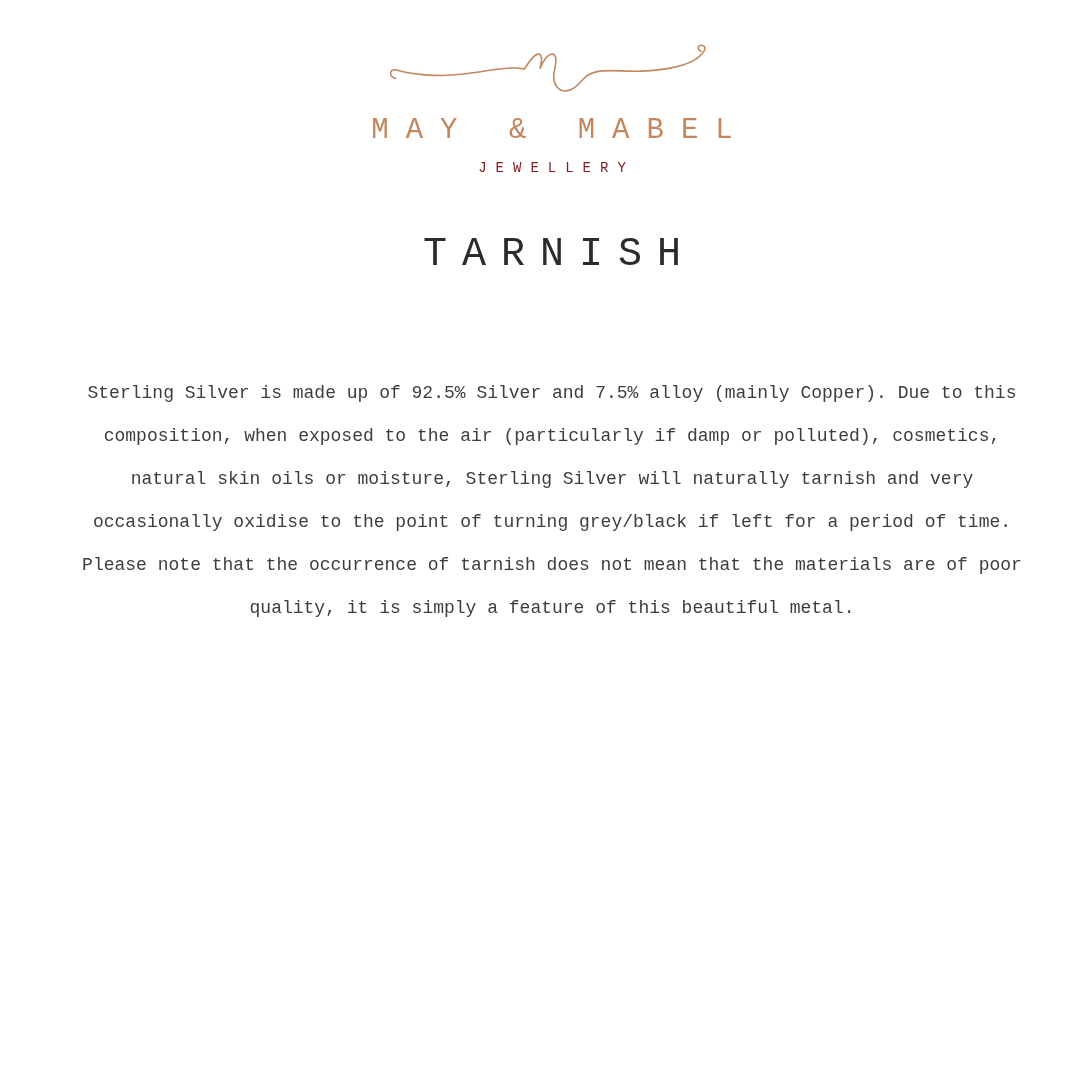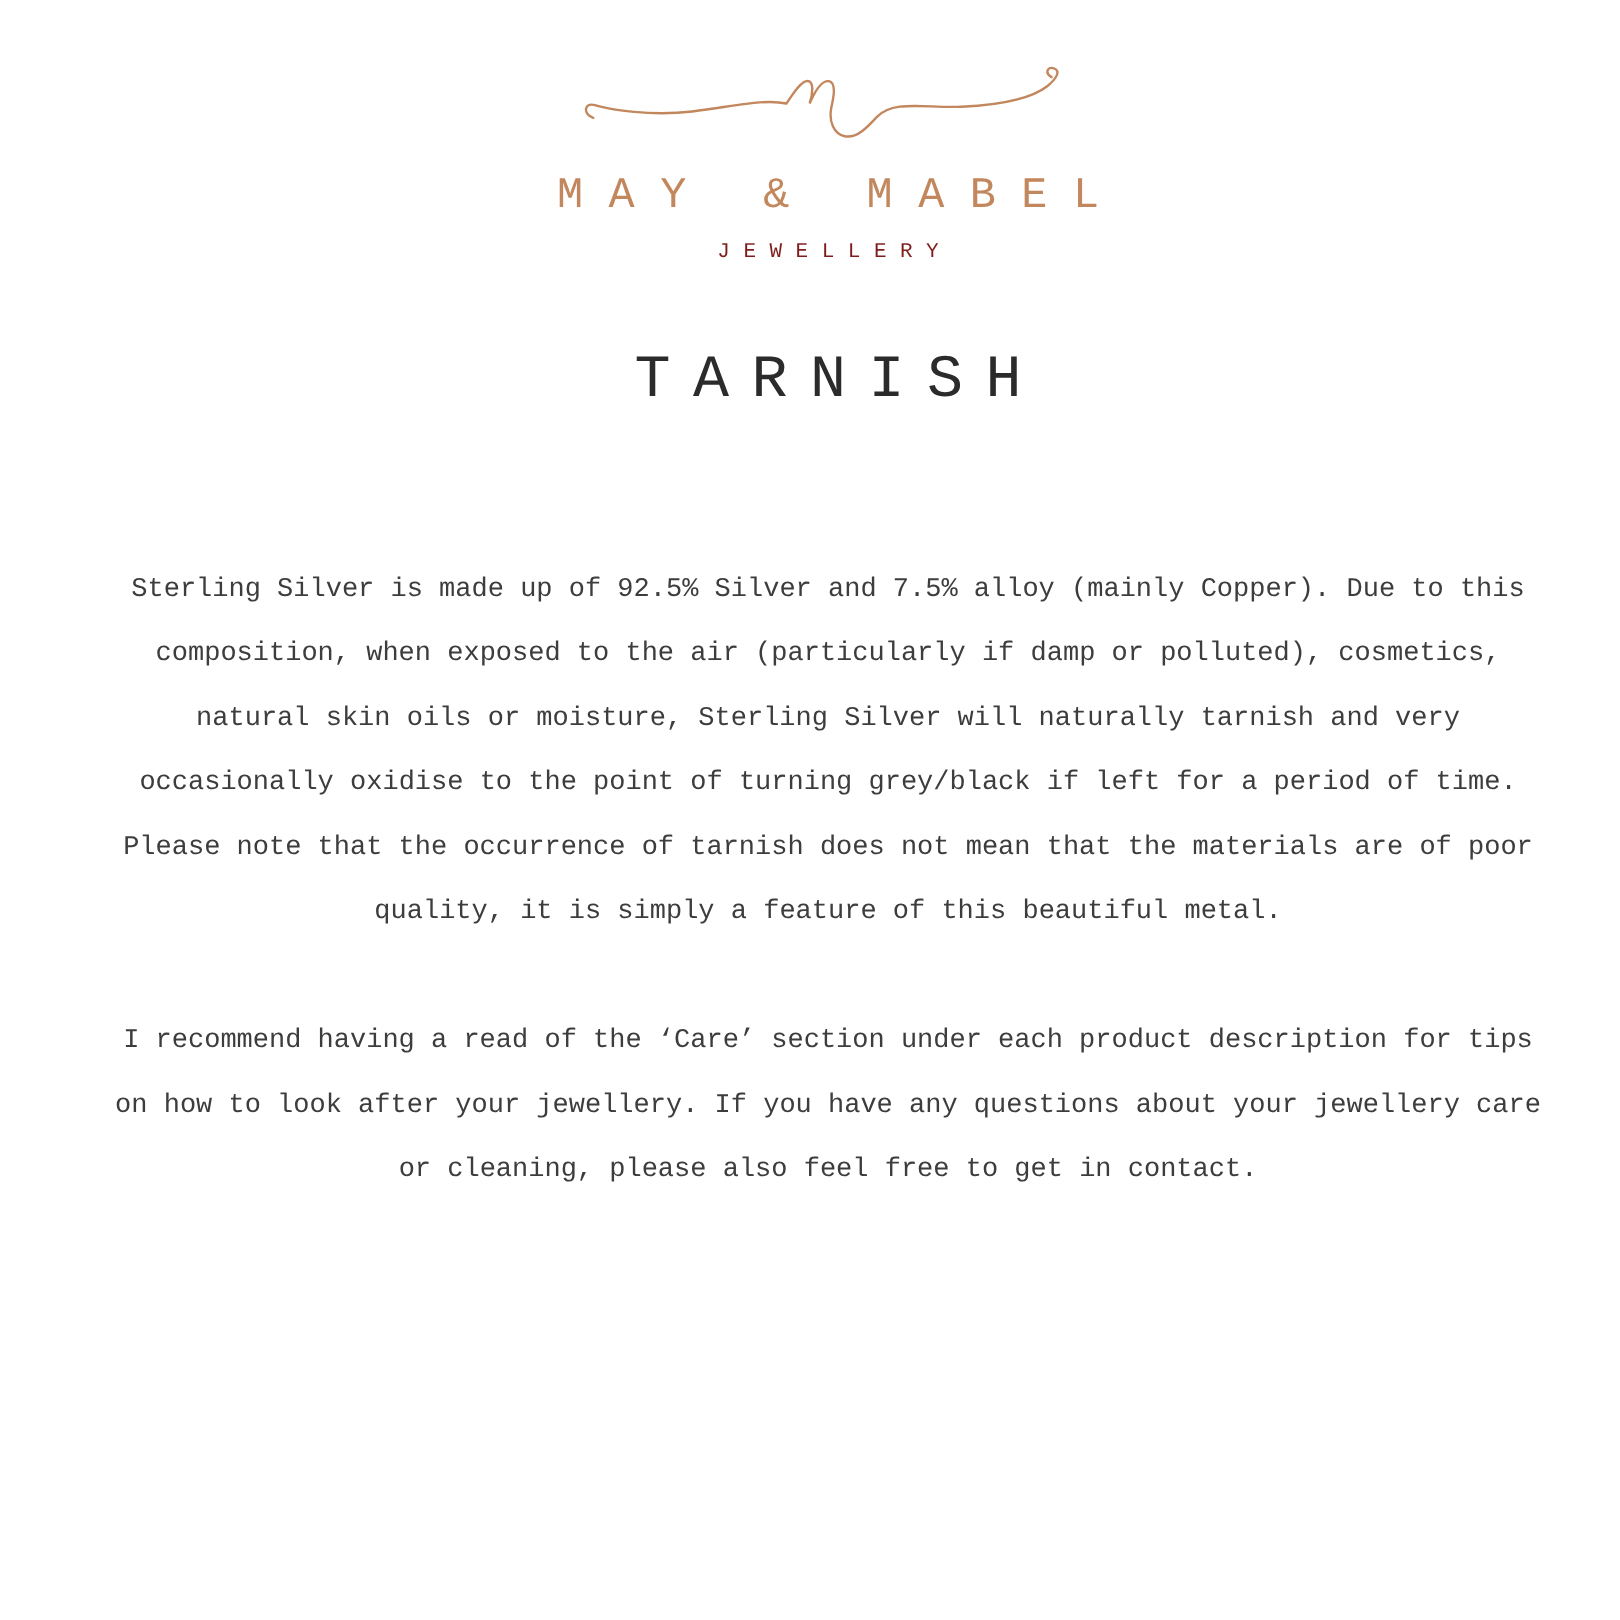--- a/index.html
+++ b/index.html
@@ -100,16 +100,15 @@
                C 585 13, 581 22, 590 27" stroke="#c2875d" stroke-width="3" stroke-linecap="round" fill="none"></path>
     </svg>
     <div class="logo-name">MAY &amp; MABEL</div>
     <div class="logo-sub">JEWELLERY</div>
   </div>
 
   <div class="title">TARNISH</div>
 
   <div class="body-copy">
     <p>Sterling Silver is made up of 92.5% Silver and 7.5% alloy (mainly Copper). Due to this composition, when exposed to the air (particularly if damp or polluted), cosmetics, natural skin oils or moisture, Sterling Silver will naturally tarnish and very occasionally oxidise to the point of turning grey/black if left for a period of time. Please note that the occurrence of tarnish does not mean that the materials are of poor quality, it is simply a feature of this beautiful metal.</p>
-    <p>I recommend having a read of the ‘Care’ section under each product description for tips on how to look after your jewellery. If you have any questions about your jewellery care or cleaning, please also feel free to get in contact.</p>
   </div>
 
 </div>
 
 </body></html>

